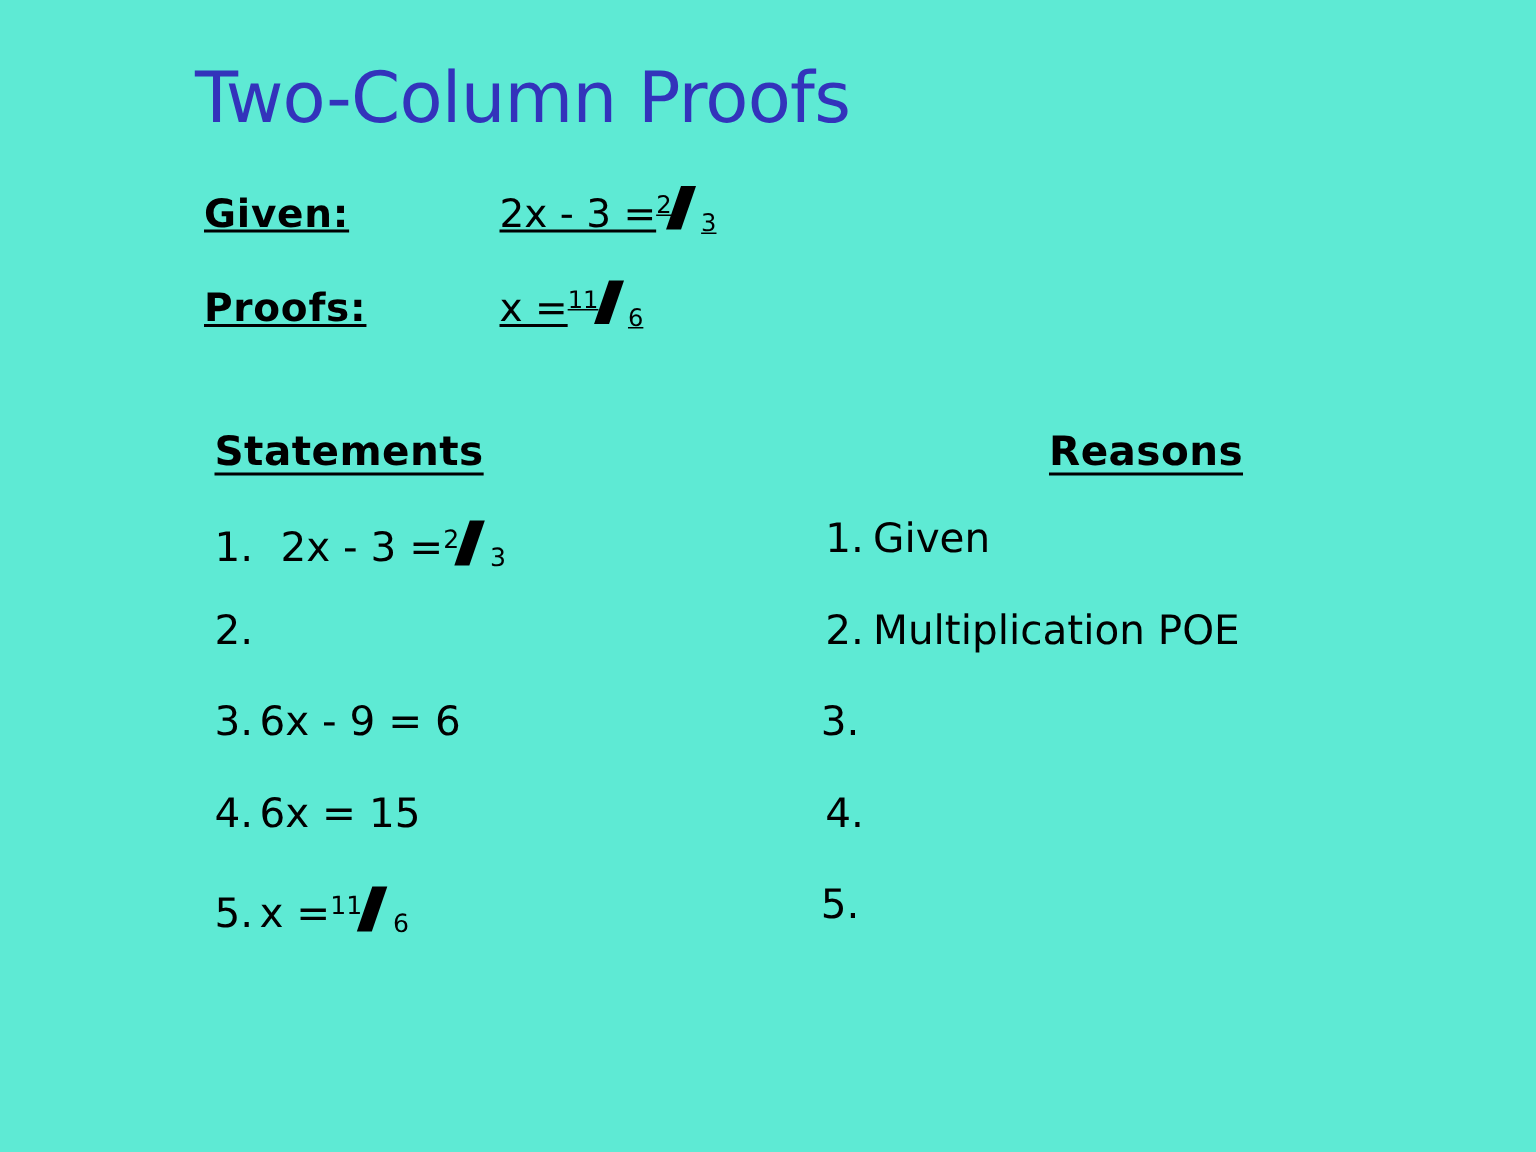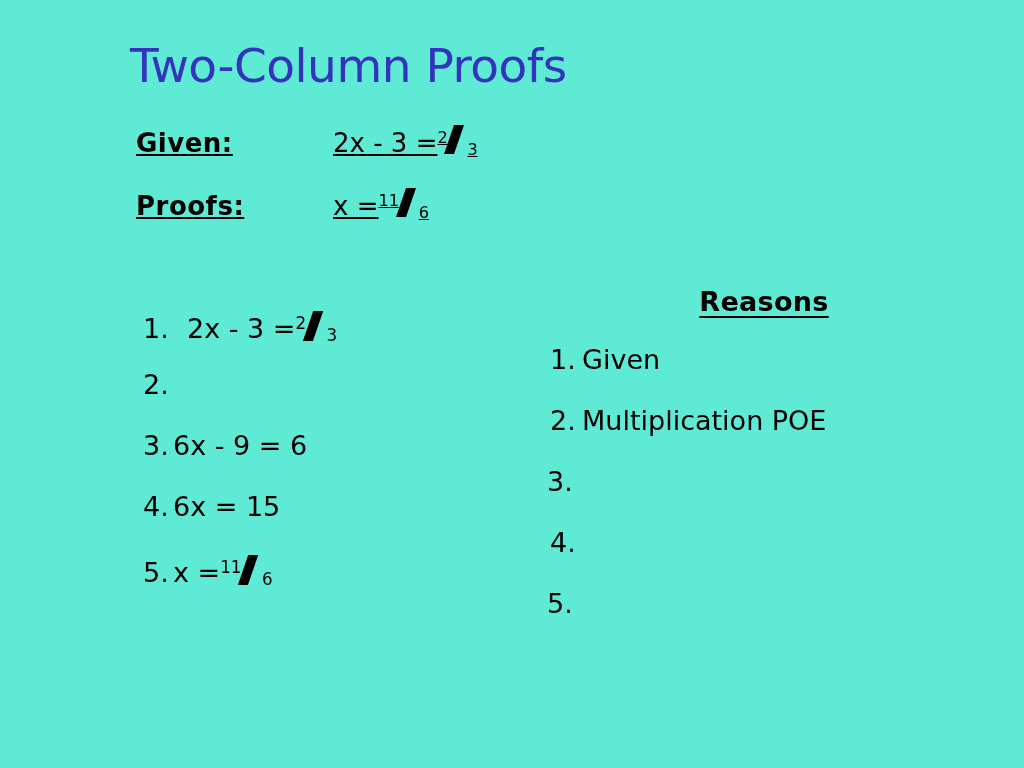--- a/index.html
+++ b/index.html
@@ -196,20 +196,21 @@
           <span class="den">6</span>
         </span>
       </div>
     </div>
 
   </div>
 
   <div class="proof">
 
     <div class="col-statements">
+      <div class="col-head">Statements</div>
       <div class="rows">
 
         <div class="prow wide">
           <span class="pnum">1.</span>
           <span class="ptext">
             <span>2x - 3 = </span>
             <span class="frac">
               <span class="num">2</span>
               <span class="bar"></span>
               <span class="den">3</span>

